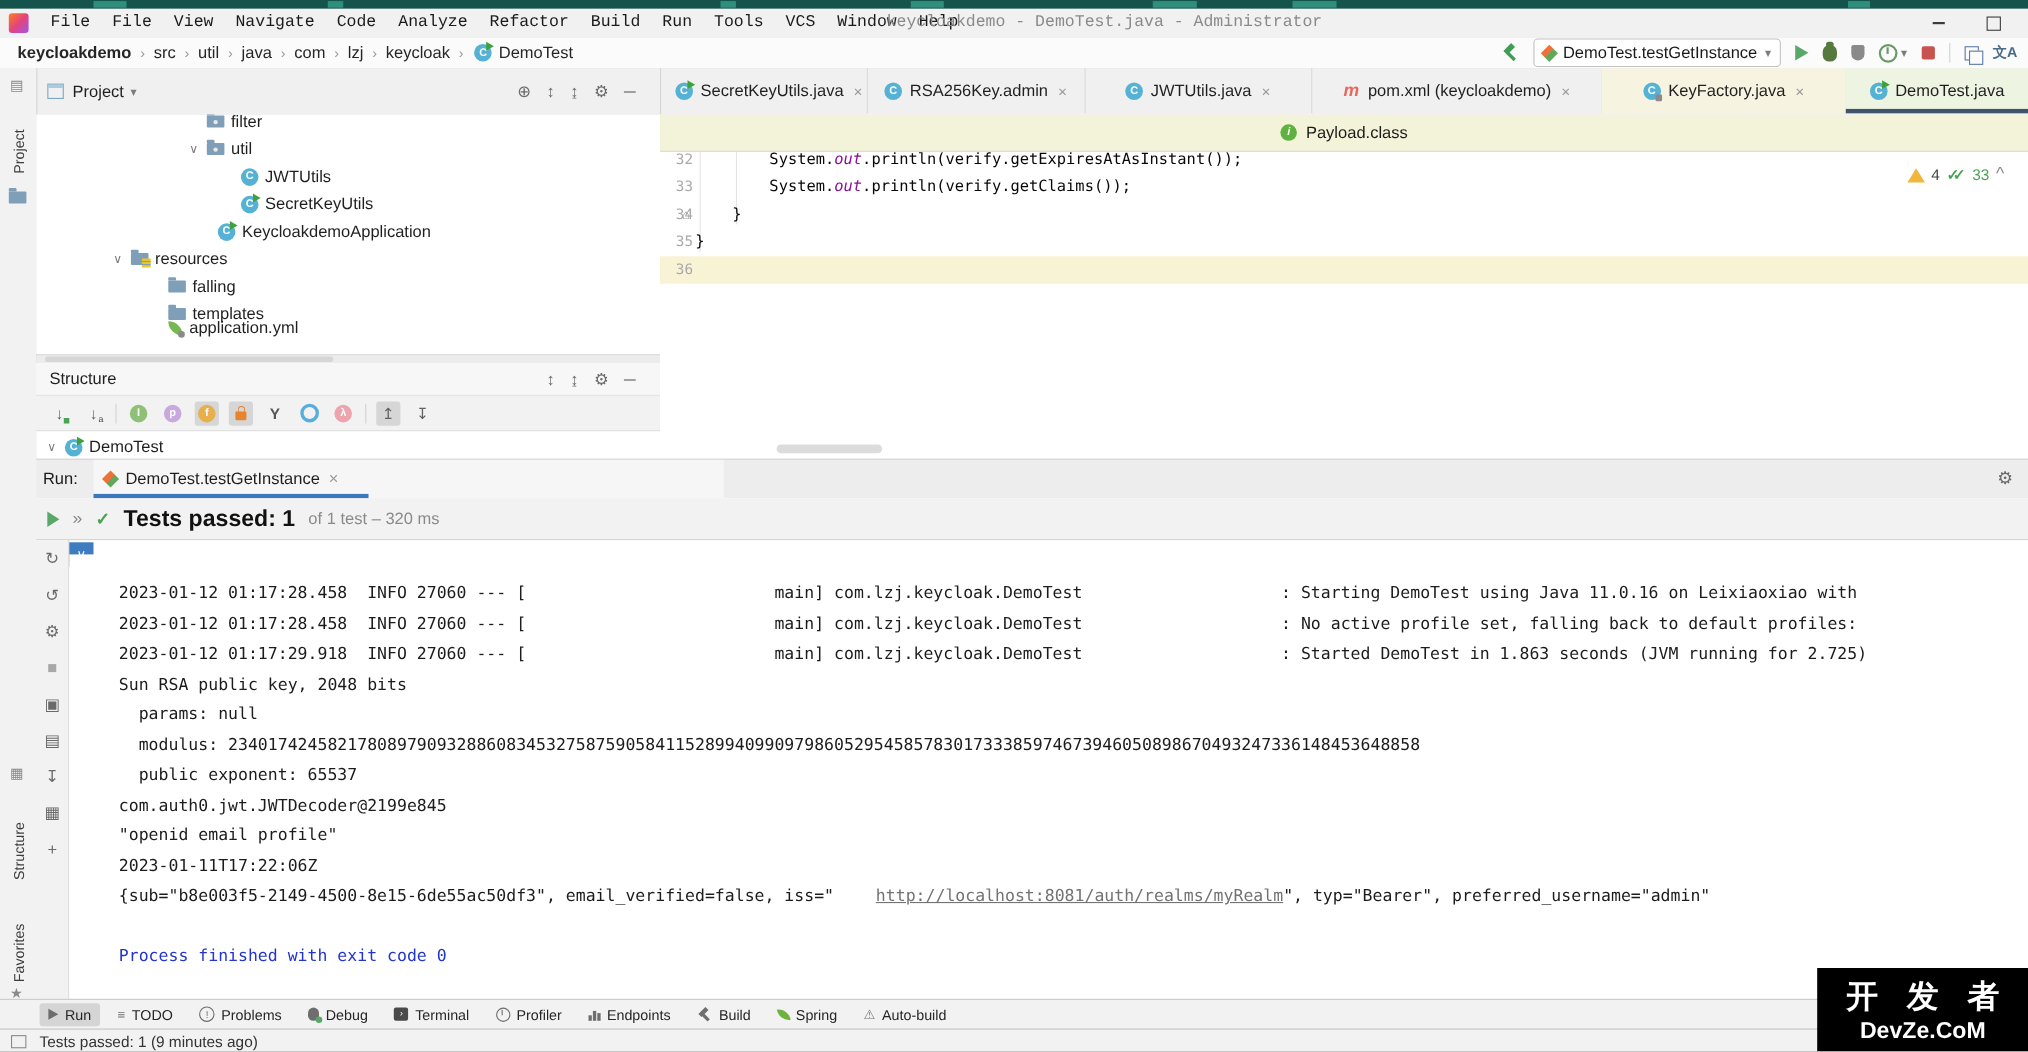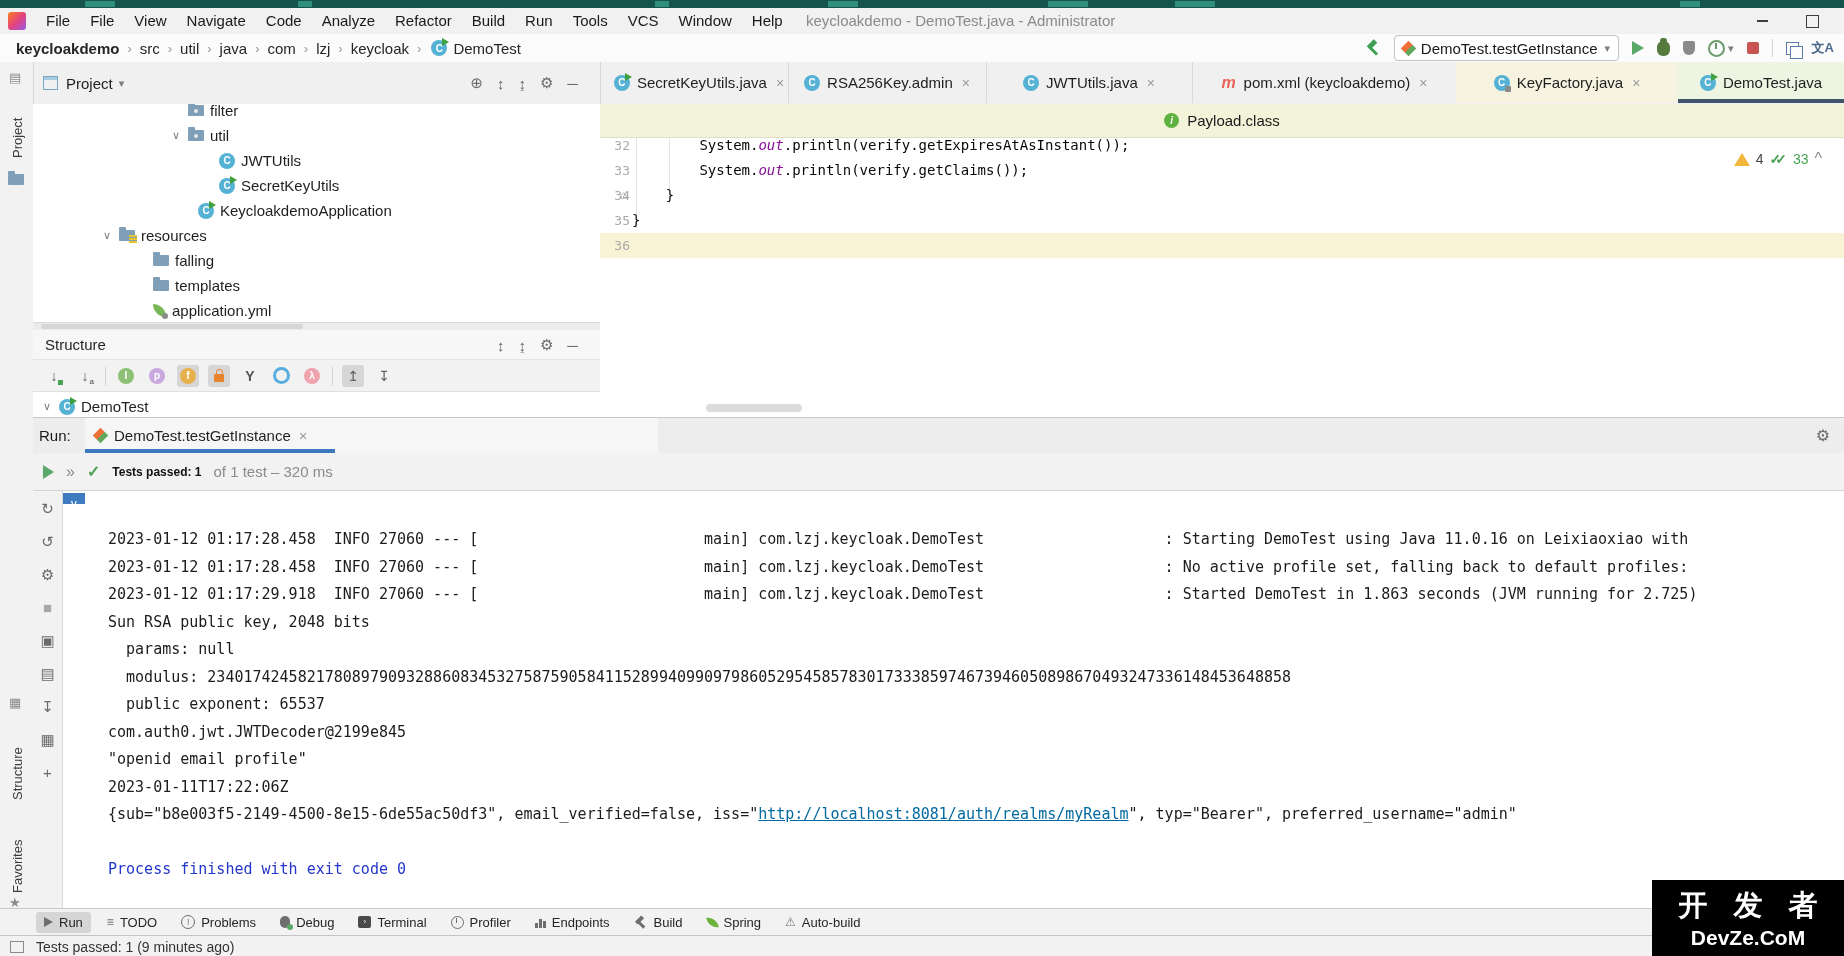--- a/index.html
+++ b/index.html
@@ -4,21 +4,21 @@
 <style>
   html,body{margin:0;padding:0;background:#888;}
   .app{position:relative;width:1844px;height:956px;background:#ffffff;
        font-family:"Liberation Sans",sans-serif;overflow:hidden;color:#1f1f1f;}
   .abs{position:absolute;}
   
   .top-strip{left:0;top:0;width:1844px;height:8px;background:#15544c;}
   .strip-seg{position:absolute;top:1px;height:6px;background:#2f8f7c;}
   
   .title-bar{left:0;top:8px;width:1844px;height:26px;background:#f1f1f1;border-bottom:1px solid #d7d7d7;
-             display:flex;align-items:center;}
+             display:flex;align-items:center;font-family:Liberation Mono, monospace;}
   .logo{width:18px;height:18px;margin:0 10px 0 8px;border-radius:3px;
         background:linear-gradient(135deg,#fc801d 0%,#e4447d 50%,#9e57e8 100%);}
   .menu-item{font-size:15px;color:#1a1a1a;padding:0 10px;line-height:26px;cursor:default;}
   .win-title{position:absolute;left:806px;top:0;line-height:26px;font-size:15px;color:#8a8a8a;}
   .win-btn{position:absolute;top:0;width:44px;height:26px;display:flex;align-items:center;justify-content:center;}
   .min-glyph{width:11px;height:2px;background:#3c3c3c;}
   .max-glyph{width:11px;height:11px;border:1.5px solid #3c3c3c;}
   
   .nav-bar{left:0;top:34px;width:1844px;height:28px;background:#fbfbfb;border-bottom:1px solid #d7d7d7;
            display:flex;align-items:center;}
@@ -117,33 +117,33 @@
   
   .run-panel{left:33px;top:417px;width:1811px;height:491px;background:#ffffff;border-top:1px solid #c8c8c8;}
   .run-header{position:absolute;left:0;top:0;width:100%;height:35px;background:#ededed;}
   .run-tabcell{position:absolute;left:52px;top:0;width:573px;height:35px;background:#f6f6f6;}
   .run-label{position:absolute;left:6px;top:0;line-height:35px;font-size:15px;color:#1a1a1a;}
   .run-tab{position:absolute;left:62px;top:0;height:35px;display:flex;align-items:center;gap:8px;font-size:15px;}
   .run-underline{position:absolute;left:52px;top:31px;width:250px;height:4px;background:#3d77bc;}
   .run-gear{position:absolute;right:14px;top:0;line-height:35px;color:#6b6b6b;font-size:16px;}
   .run-toolbar{position:absolute;left:0;top:35px;width:100%;height:38px;background:#f2f2f2;border-bottom:1px solid #d5d5d5;
                display:flex;align-items:center;gap:12px;padding-left:10px;box-sizing:border-box;}
-  .tp-bold{font-weight:bold;font-size:12px;color:#111;}
+  .tp-bold{font-weight:bold;font-size:21px;color:#111;}
   .tp-rest{font-size:15px;color:#8a8a8a;}
   .chev2{color:#8a8a8a;font-size:16px;}
   .greencheck{color:#4aa353;font-size:16px;font-weight:bold;}
   .run-left{position:absolute;left:0;top:73px;width:30px;height:418px;background:#f2f2f2;border-right:1px solid #d9d9d9;
             display:flex;flex-direction:column;align-items:center;gap:13px;padding-top:8px;box-sizing:border-box;}
   .rlico{color:#6a6a6a;font-size:15px;height:20px;line-height:20px;}
   .bluechev{position:absolute;left:30px;top:75px;width:22px;height:22px;background:#3e7cbf;color:#fff;font-size:12px;
             display:flex;align-items:center;justify-content:center;}
   .console{position:absolute;left:30px;top:86px;width:1781px;height:418px;background:#ffffff;overflow:hidden;
            padding:22px 0 0 45px;box-sizing:border-box;}
   .c-line{font-family:"DejaVu Sans Mono",monospace;font-size:15px;color:#1c1c1c;height:27.5px;line-height:27.5px;white-space:pre;}
-  .c-link{color:#0369a1;text-decoration:underline;}
+  .c-link{color:#737373;text-decoration:underline;margin-left:38px;}
   .c-sys{color:#2336cb;}
   
   .tool-bar{left:0;top:908px;width:1844px;height:27px;background:#f2f2f2;border-top:1px solid #c9c9c9;
             display:flex;align-items:center;gap:8px;padding-left:36px;box-sizing:border-box;}
   .tbtn{display:flex;align-items:center;gap:6px;font-size:13px;color:#262626;padding:3px 8px;border-radius:3px;}
   .tbtn.sel{background:#d5d5d5;}
   .tico{color:#6e6e6e;font-size:12px;}
   .playgrey{width:0;height:0;border-left:9px solid #6d6d6d;border-top:5px solid transparent;border-bottom:5px solid transparent;}
   .probico{width:12px;height:12px;border:1.5px solid #6e6e6e;border-radius:50%;font-size:9px;line-height:12px;text-align:center;color:#6e6e6e;}
   .bugsm{position:relative;width:10px;height:12px;background:#6e6e6e;border-radius:5px;}
@@ -329,21 +329,21 @@
       <span>resources</span>
     </div>
     <div class="trow" style="top:144px;padding-left:120px;">
       <span class="folder"></span>
       <span>falling</span>
     </div>
     <div class="trow" style="top:169px;padding-left:120px;">
       <span class="folder"></span>
       <span>templates</span>
     </div>
-    <div class="trow" style="top:194px;padding-left:120px;">
+    <div class="trow" style="top:182px;padding-left:120px;">
       <span class="leaf"></span>
       <span>application.yml</span>
     </div>
 
   </div>
   <div class="abs splitter">
       <span class="thumb"></span>
     </div>
 
   <div class="abs struct-panel">

